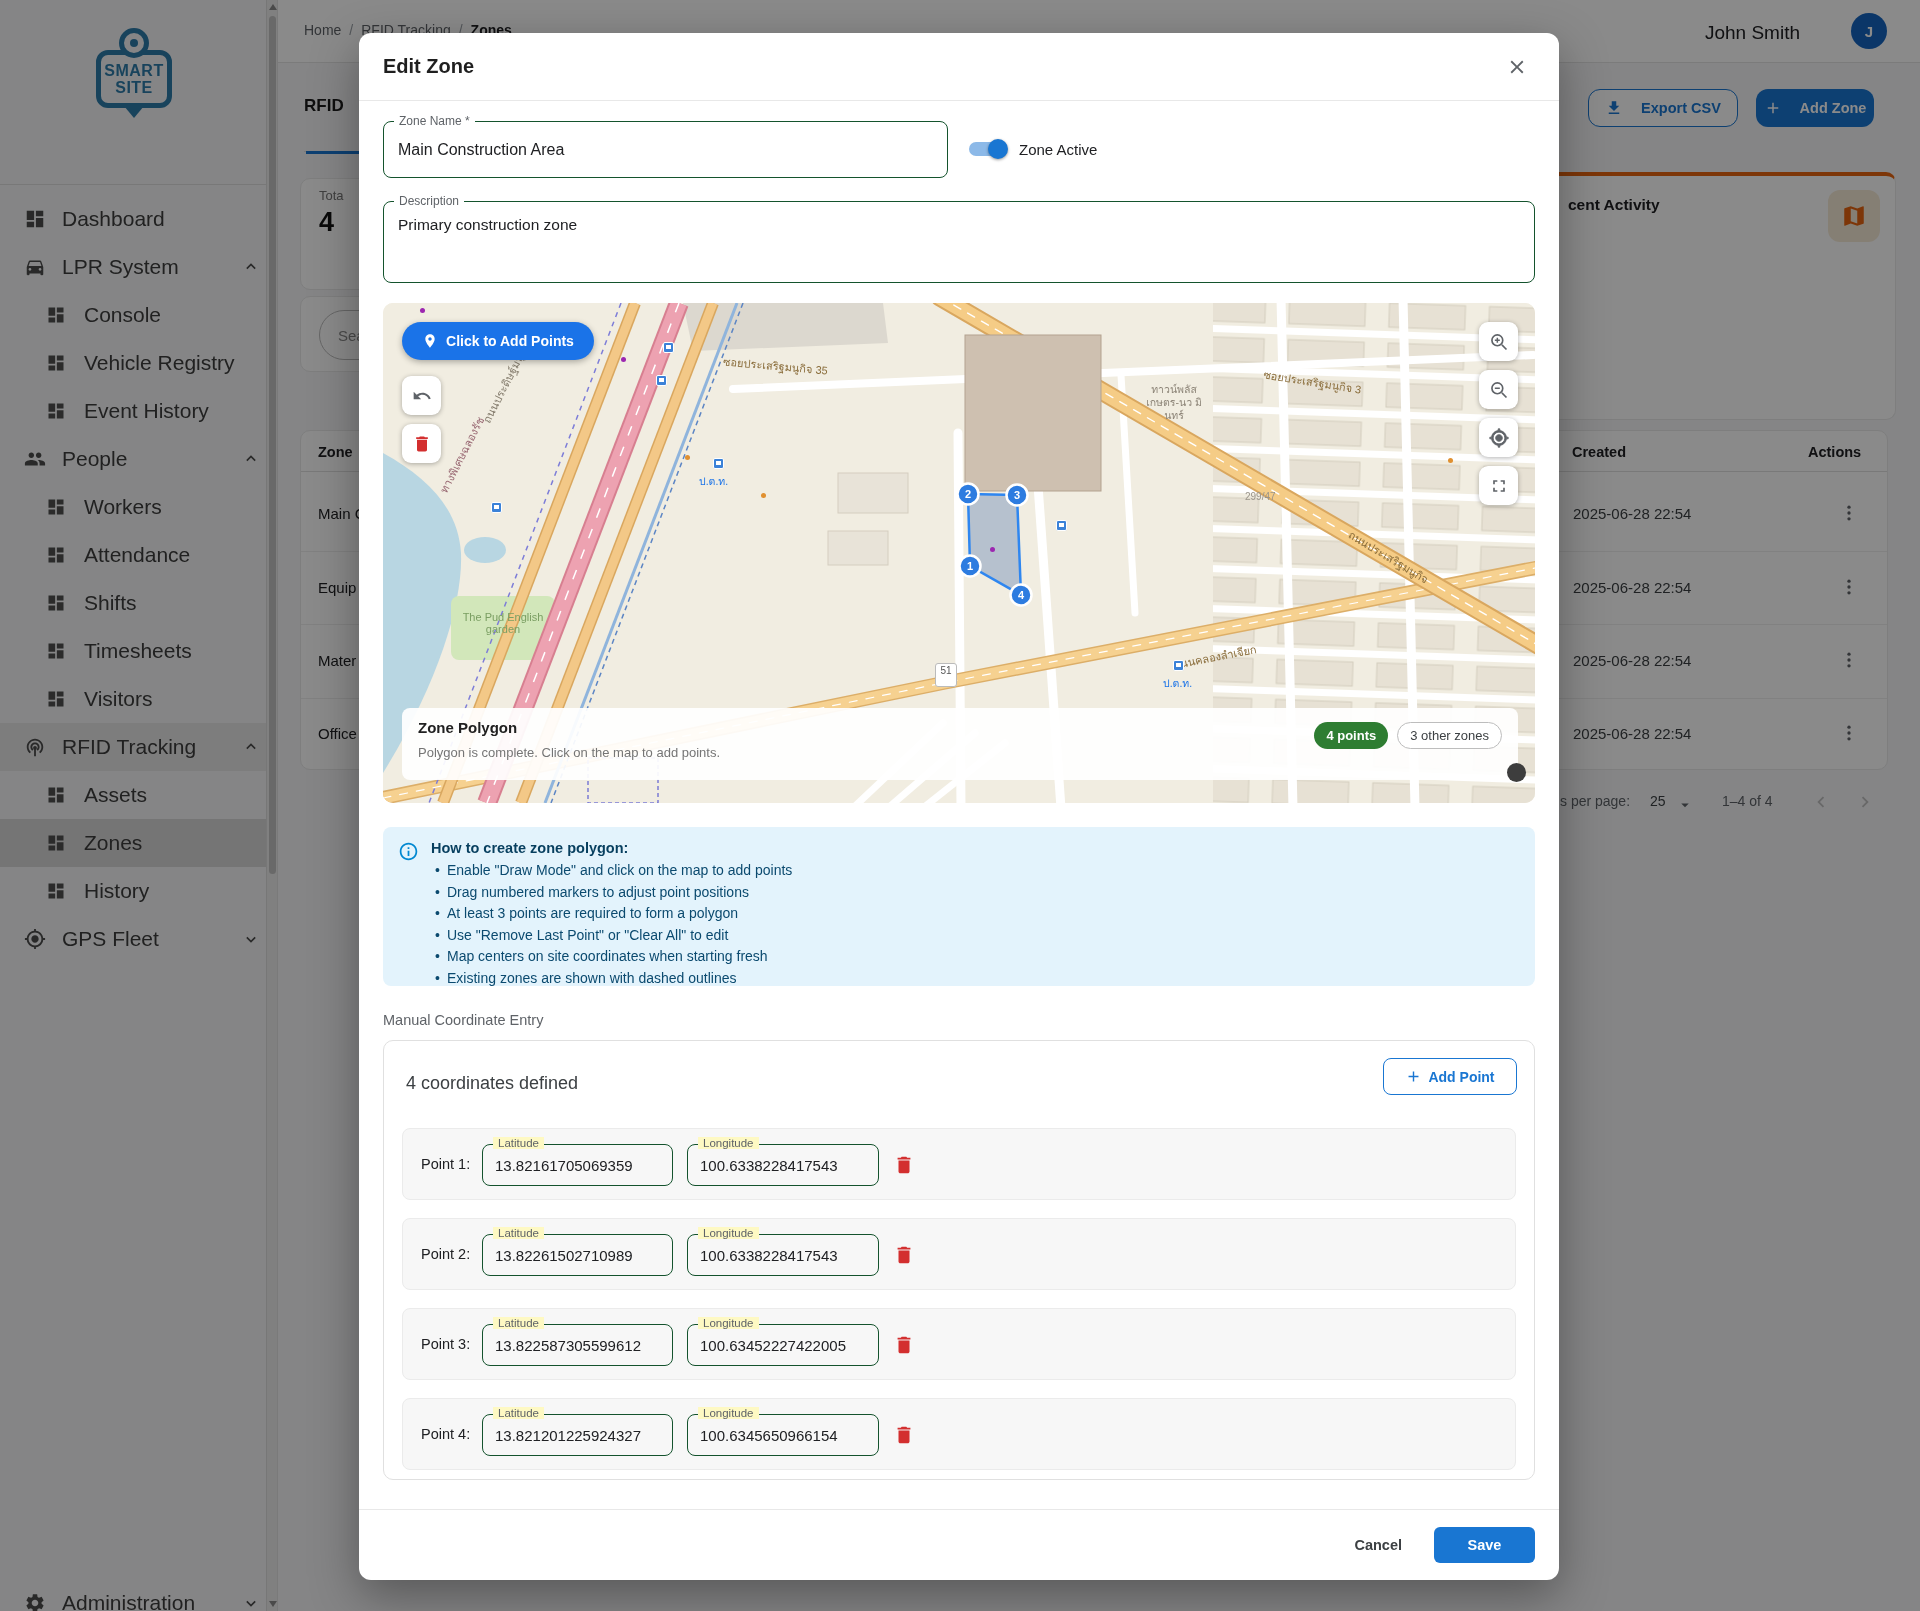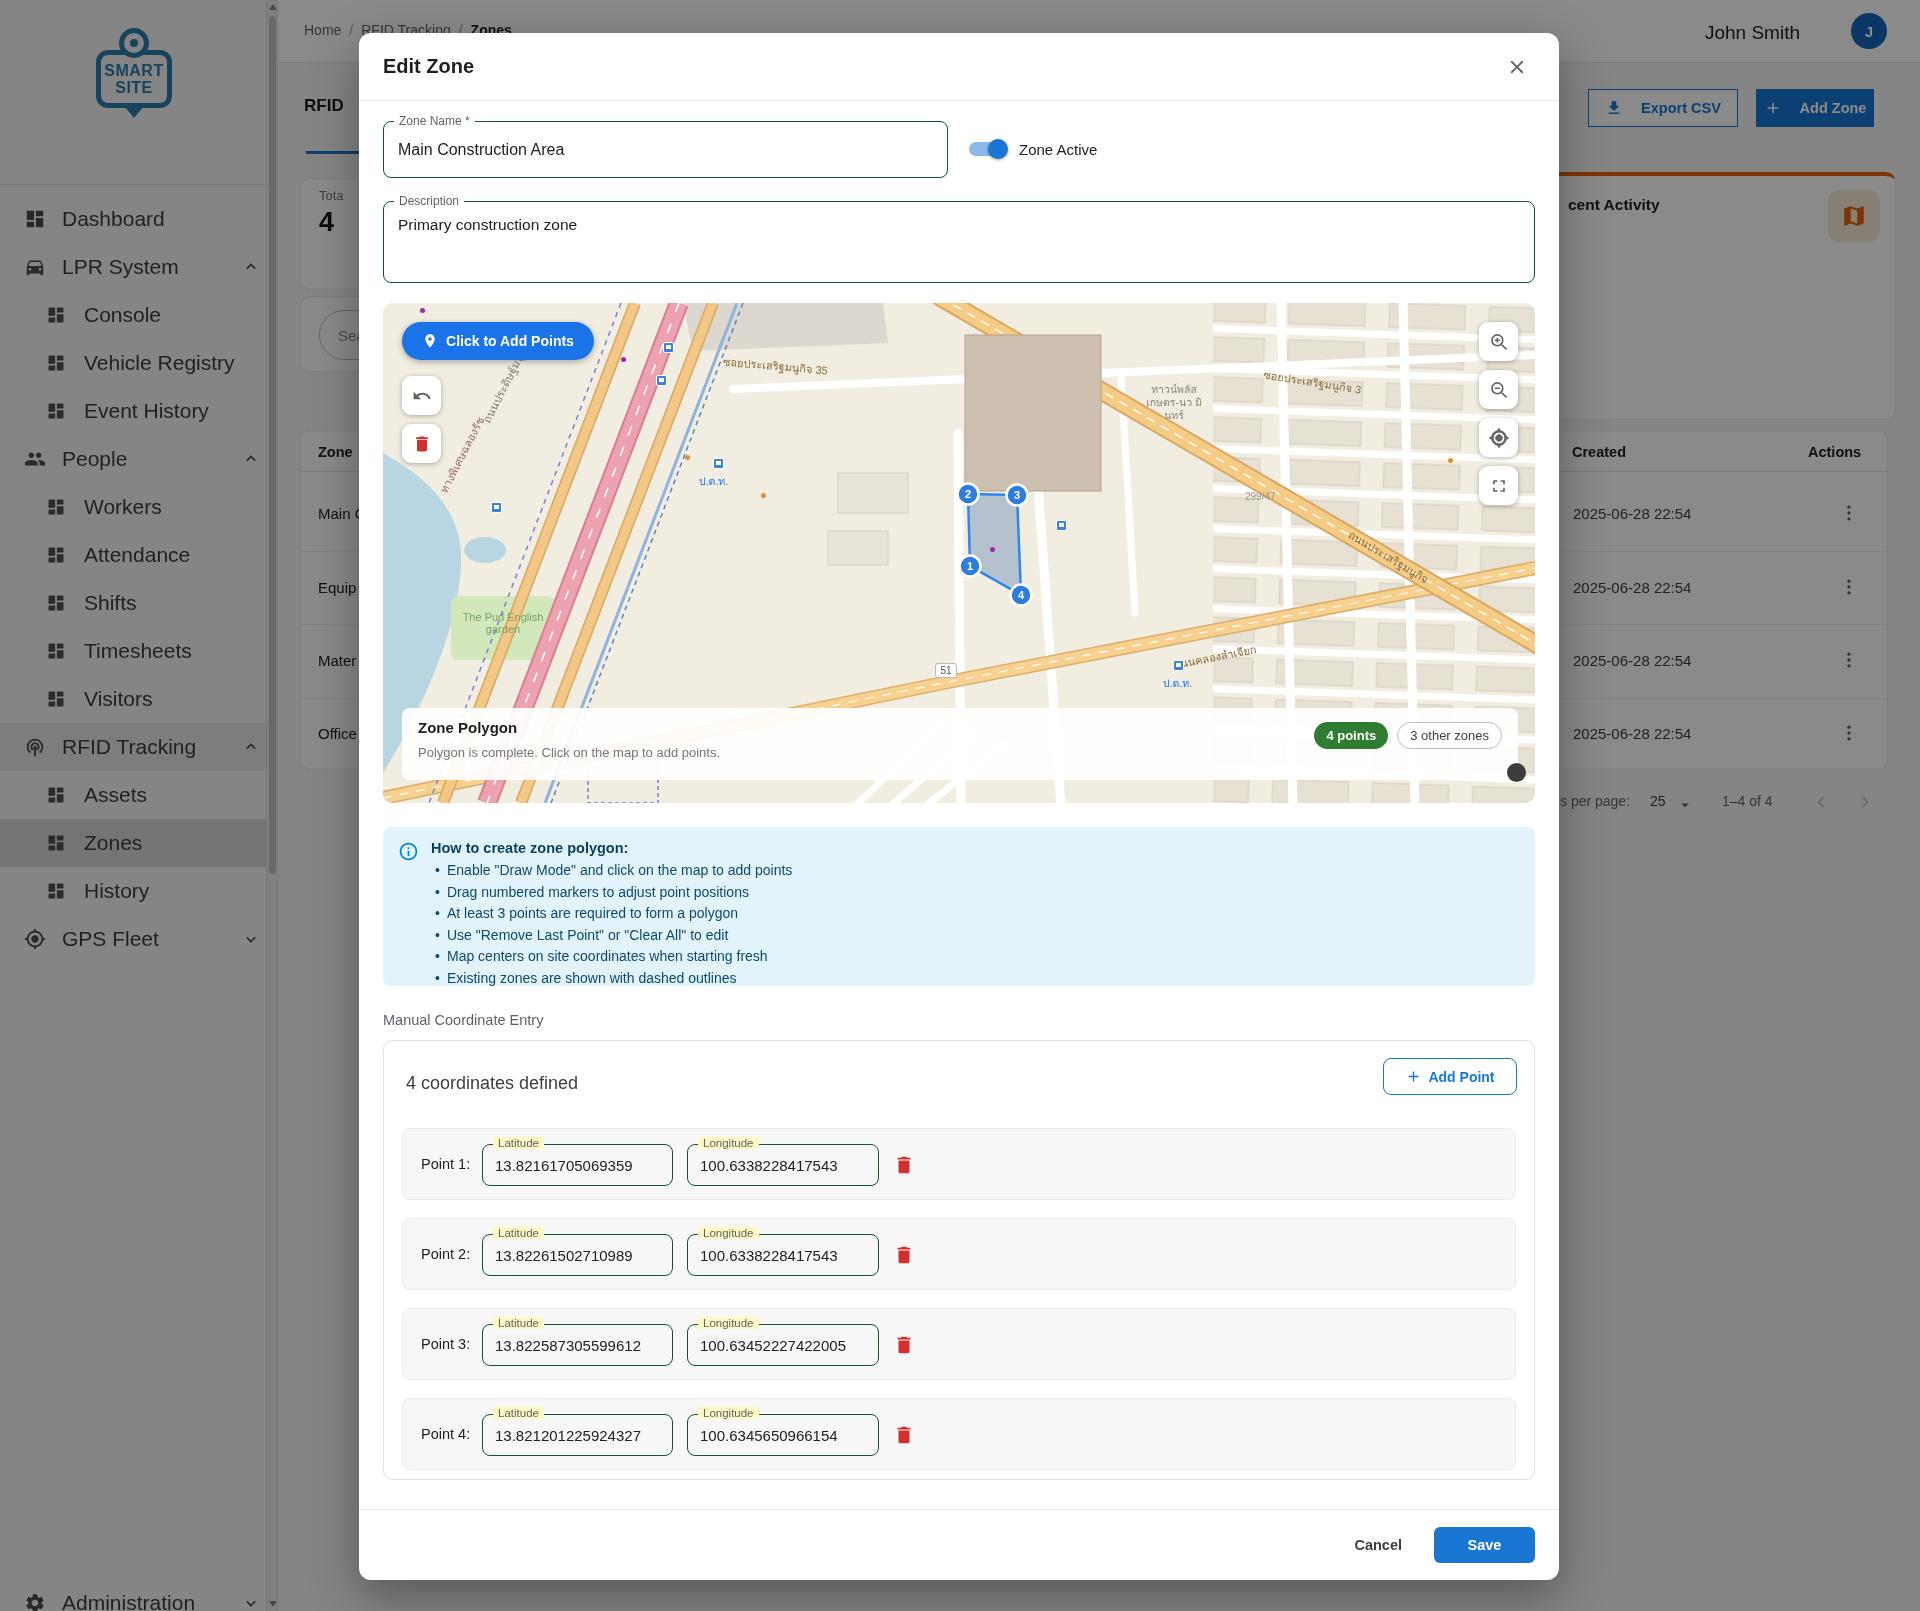--- a/index.html
+++ b/index.html
@@ -37,21 +37,21 @@
   #topbar { position:absolute; left:278px; right:0; top:0; height:63px; background:#fff; border-bottom:1px solid #e3e3e3; }
   #breadcrumb { position:absolute; left:26px; top:22px; font-size:14px; color:#5f6368; }
   #breadcrumb .sep { margin:0 8px; color:#9aa0a6; }
   #breadcrumb .cur { color:#202124; font-weight:600; }
   #user-name { position:absolute; right:120px; top:22px; font-size:19px; color:#202124; }
   #avatar { position:absolute; right:33px; top:13px; width:36px; height:36px; border-radius:50%; background:#1565c0; color:#fff; font-weight:bold; font-size:15px; display:flex; align-items:center; justify-content:center; }
 
   
   #main { position:absolute; left:278px; top:63px; right:0; bottom:0; }
   #page-title { position:absolute; left:26px; top:33px; font-size:17px; font-weight:bold; color:#1c1c1c; }
-  .btn { display:flex; align-items:center; justify-content:center; gap:18px; border-radius:0; font-size:14.5px; font-weight:600; cursor:pointer; }
+  .btn { display:flex; align-items:center; justify-content:center; gap:18px; border-radius:12px; font-size:14.5px; font-weight:600; cursor:pointer; }
   #export-btn { position:absolute; left:1310px; top:26px; width:150px; height:38px; border:1px solid #1976d2; color:#1976d2; background:#fff; }
   #addzone-btn { position:absolute; left:1478px; top:26px; width:118px; height:38px; background:#1976d2; color:#fff; }
   .btn .bic { width:18px; height:18px; fill:currentColor; }
   #tab-line { position:absolute; left:26px; top:88px; width:520px; border-bottom:1px solid #e0e0e0; }
   #tab-underline { position:absolute; left:28px; top:88px; width:96px; height:3px; background:#1976d2; }
   .card { position:absolute; background:#fff; border:1px solid #e9e9e9; border-radius:10px; }
   #stat-card { left:22px; top:115px; width:280px; height:112px; }
   #stat-label { position:absolute; left:18px; top:9px; font-size:13px; color:#757575; }
   #stat-value { position:absolute; left:18px; top:28px; font-size:27px; font-weight:bold; color:#111; }
   #activity-card { left:972px; top:109px; width:646px; height:248px; border-top:4px solid #e8650f; }
@@ -103,21 +103,21 @@
   #map svg.geo { position:absolute; left:0; top:0; }
   .maplabel { position:absolute; font-size:11px; color:#857d6e; white-space:nowrap; }
   .maplabel.road { color:#8a6d3b; }
   .maplabel.blue { color:#1a73e8; font-size:10.5px; }
   .maplabel.green { color:#7a9e62; white-space:normal; text-align:center; }
   .maplabel.town { color:#8d8578; white-space:normal; width:66px; text-align:center; font-size:10.5px; line-height:13px;}
   .poi { position:absolute; border-radius:2px; }
   .busicon { width:11px; height:11px; background:#3b82d8; border:1px solid #fff; border-radius:2px; }
   .busicon::after{ content:""; position:absolute; left:2px; top:2px; width:5px; height:4px; background:#fff; }
   .dot { width:5px; height:5px; border-radius:50%; }
-  .badge51 { position:absolute; width:22px; height:15px; background:#fff; border:1px solid #bbb; border-radius:3px; font-size:10px; color:#555; text-align:center; line-height:13px; }
+  .badge51 { position:absolute; width:22px; height:24px; background:#fff; border:1px solid #bbb; border-radius:3px; font-size:10px; color:#555; text-align:center; line-height:13px; }
   #btn-addpoints { position:absolute; left:19px; top:19px; width:192px; height:38px; background:#1a73e8; border-radius:20px; color:#fff; font-size:14px; font-weight:bold; display:flex; align-items:center; justify-content:center; gap:8px; box-shadow:0 2px 6px rgba(0,0,0,.3); cursor:pointer; }
   #btn-addpoints svg { width:16px; height:16px; fill:#fff; }
   .map-sq { position:absolute; width:39px; height:39px; background:#fff; border-radius:9px; box-shadow:0 1px 5px rgba(0,0,0,.3); display:flex; align-items:center; justify-content:center; cursor:pointer; }
   .map-sq svg { width:20px; height:20px; }
   #mc-undo { left:19px; top:73px; } #mc-undo svg { fill:#5f6368; }
   #mc-del { left:19px; top:121px; } #mc-del svg { fill:#d32f2f; }
   #mc-zin { right:17px; top:19px; } #mc-zout { right:17px; top:67px; }
   #mc-loc { right:17px; top:115px; } #mc-full { right:17px; top:163px; }
   #mc-zin svg,#mc-zout svg,#mc-loc svg,#mc-full svg { fill:#5f6368; stroke:#5f6368; }
   #poly-bar { position:absolute; left:19px; top:405px; width:1116px; height:72px; background:rgba(255,255,255,.93); border-radius:8px; padding:11px 16px; display:flex; justify-content:space-between; }

